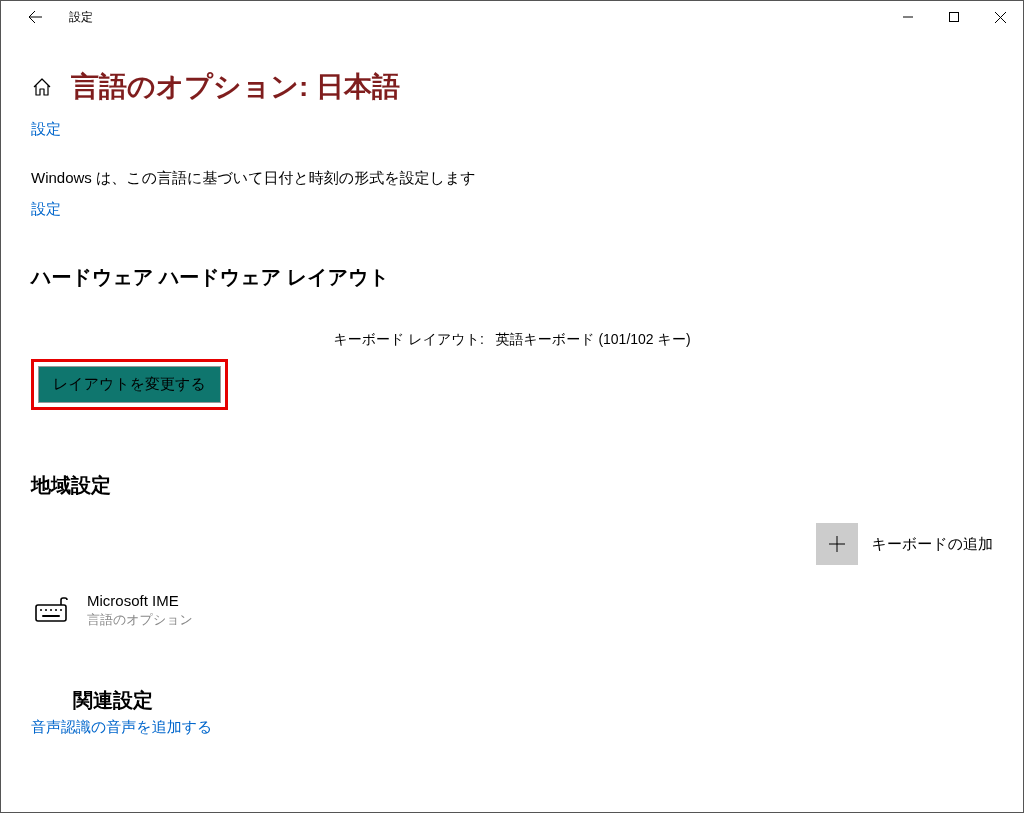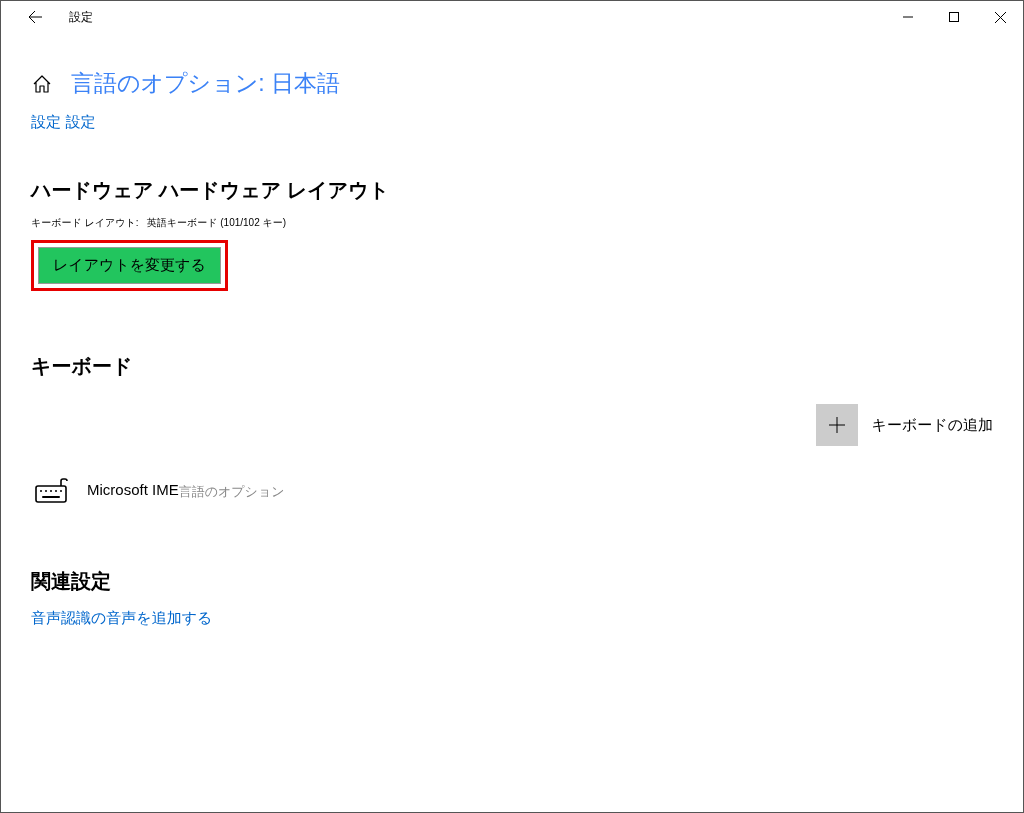--- a/index.html
+++ b/index.html
@@ -50,23 +50,23 @@
       align-items: center;
       margin-top: 35px;
     }
     .home-icon {
       display: flex;
       align-items: center;
       justify-content: center;
       margin-right: 18px;
     }
     .page-title {
-      font-size: 23px;
-      font-weight: 400;
-      color: #3b82f6;
+      font-size: 28px;
+      font-weight: 700;
+      color: #7f1d1d;
     }
     .link {
       color: #0066cc;
       font-size: 15px;
       cursor: pointer;
       display: inline-block;
     }
     .settings-link { margin-top: 14px; }
     .section-title {
       font-size: 20px;
@@ -75,32 +75,33 @@
       margin-top: 45px;
     }
     .description {
       font-size: 15px;
       color: #000;
       margin-top: 28px;
       line-height: 1.4;
     }
     .settings-link2 { margin-top: 12px; }
     .keyboard-layout-line {
-      font-size: 10px;
-      color: #000;
-      margin-top: 12px;
+      font-size: 14px;
+      color: #000;
+      margin-top: 40px;
+      text-align: center;
     }
     .highlighted-button-wrap {
       display: inline-block;
       border: 3px solid #e60000;
       padding: 4px;
       margin-top: 10px;
     }
     .change-layout-btn {
-      background: #22c55e;
+      background: #0f766e;
       border: none;
       font-size: 15px;
       font-family: inherit;
       padding: 8px 14px;
       cursor: default;
       border: 1px solid #999;
     }
     .section-title-keyboard { margin-top: 62px; }
     .keyboard-row {
       display: flex;
@@ -129,33 +130,33 @@
     .ime-icon-wrap {
       width: 42px;
       height: 42px;
       display: flex;
       align-items: center;
       justify-content: center;
       margin-right: 14px;
     }
     .ime-stack {
       display: flex;
-      flex-direction: row;
+      flex-direction: column;
     }
     .ime-title {
       font-size: 15px;
       color: #000;
     }
     .ime-sub {
       font-size: 13px;
       color: #888;
       margin-top: 2px;
     }
-    .section-title-related { margin-top: 56px; }
-    .related-link { margin-top: 14px; }
+    .section-title-related { margin-top: 56px; margin-left: 42px; }
+    .related-link { margin-top: 4px; }
   </style>
 </head>
 <body>
 
 <div class="titlebar">
   <div class="back-btn">
     <svg width="16" height="16" viewBox="0 0 16 16">
       <path d="M8 2 L2 8 L8 14 M2 8 L15 8" stroke="#000" stroke-width="1" fill="none"></path>
     </svg>
   </div>
@@ -185,32 +186,33 @@
     <div class="home-icon">
       <svg width="22" height="22" viewBox="0 0 22 22">
         <path d="M3 11 L11 3 L19 11 M5 9 L5 19 L9 19 L9 13 L13 13 L13 19 L17 19 L17 9" stroke="#000" stroke-width="1.2" fill="none" stroke-linejoin="round"></path>
       </svg>
     </div>
     <div class="page-title">言語のオプション: 日本語</div>
   </div>
 
   <span class="link settings-link">設定</span>
 
+  <div class="description">Windows は、この言語に基づいて日付と時刻の形式を設定します</div>
   <span class="link settings-link2">設定</span>
 
   <div class="section-title">ハードウェア ハードウェア レイアウト</div>
   <div class="keyboard-layout-line">
     <span>キーボード レイアウト:</span>&nbsp;&nbsp;
     <span>英語キーボード (101/102 キー)</span>
   </div>
   <div class="highlighted-button-wrap">
     <button class="change-layout-btn">レイアウトを変更する</button>
   </div>
 
-  <div class="section-title section-title-keyboard">キーボード</div>
+  <div class="section-title section-title-keyboard">地域設定</div>
   <div class="keyboard-row">
     <div class="add-btn">
       <svg width="20" height="20" viewBox="0 0 20 20">
         <line x1="10" y1="2" x2="10" y2="18" stroke="#000" stroke-width="1"></line>
         <line x1="2" y1="10" x2="18" y2="10" stroke="#000" stroke-width="1"></line>
       </svg>
     </div>
     <div class="keyboard-label">キーボードの追加</div>
   </div>
 

